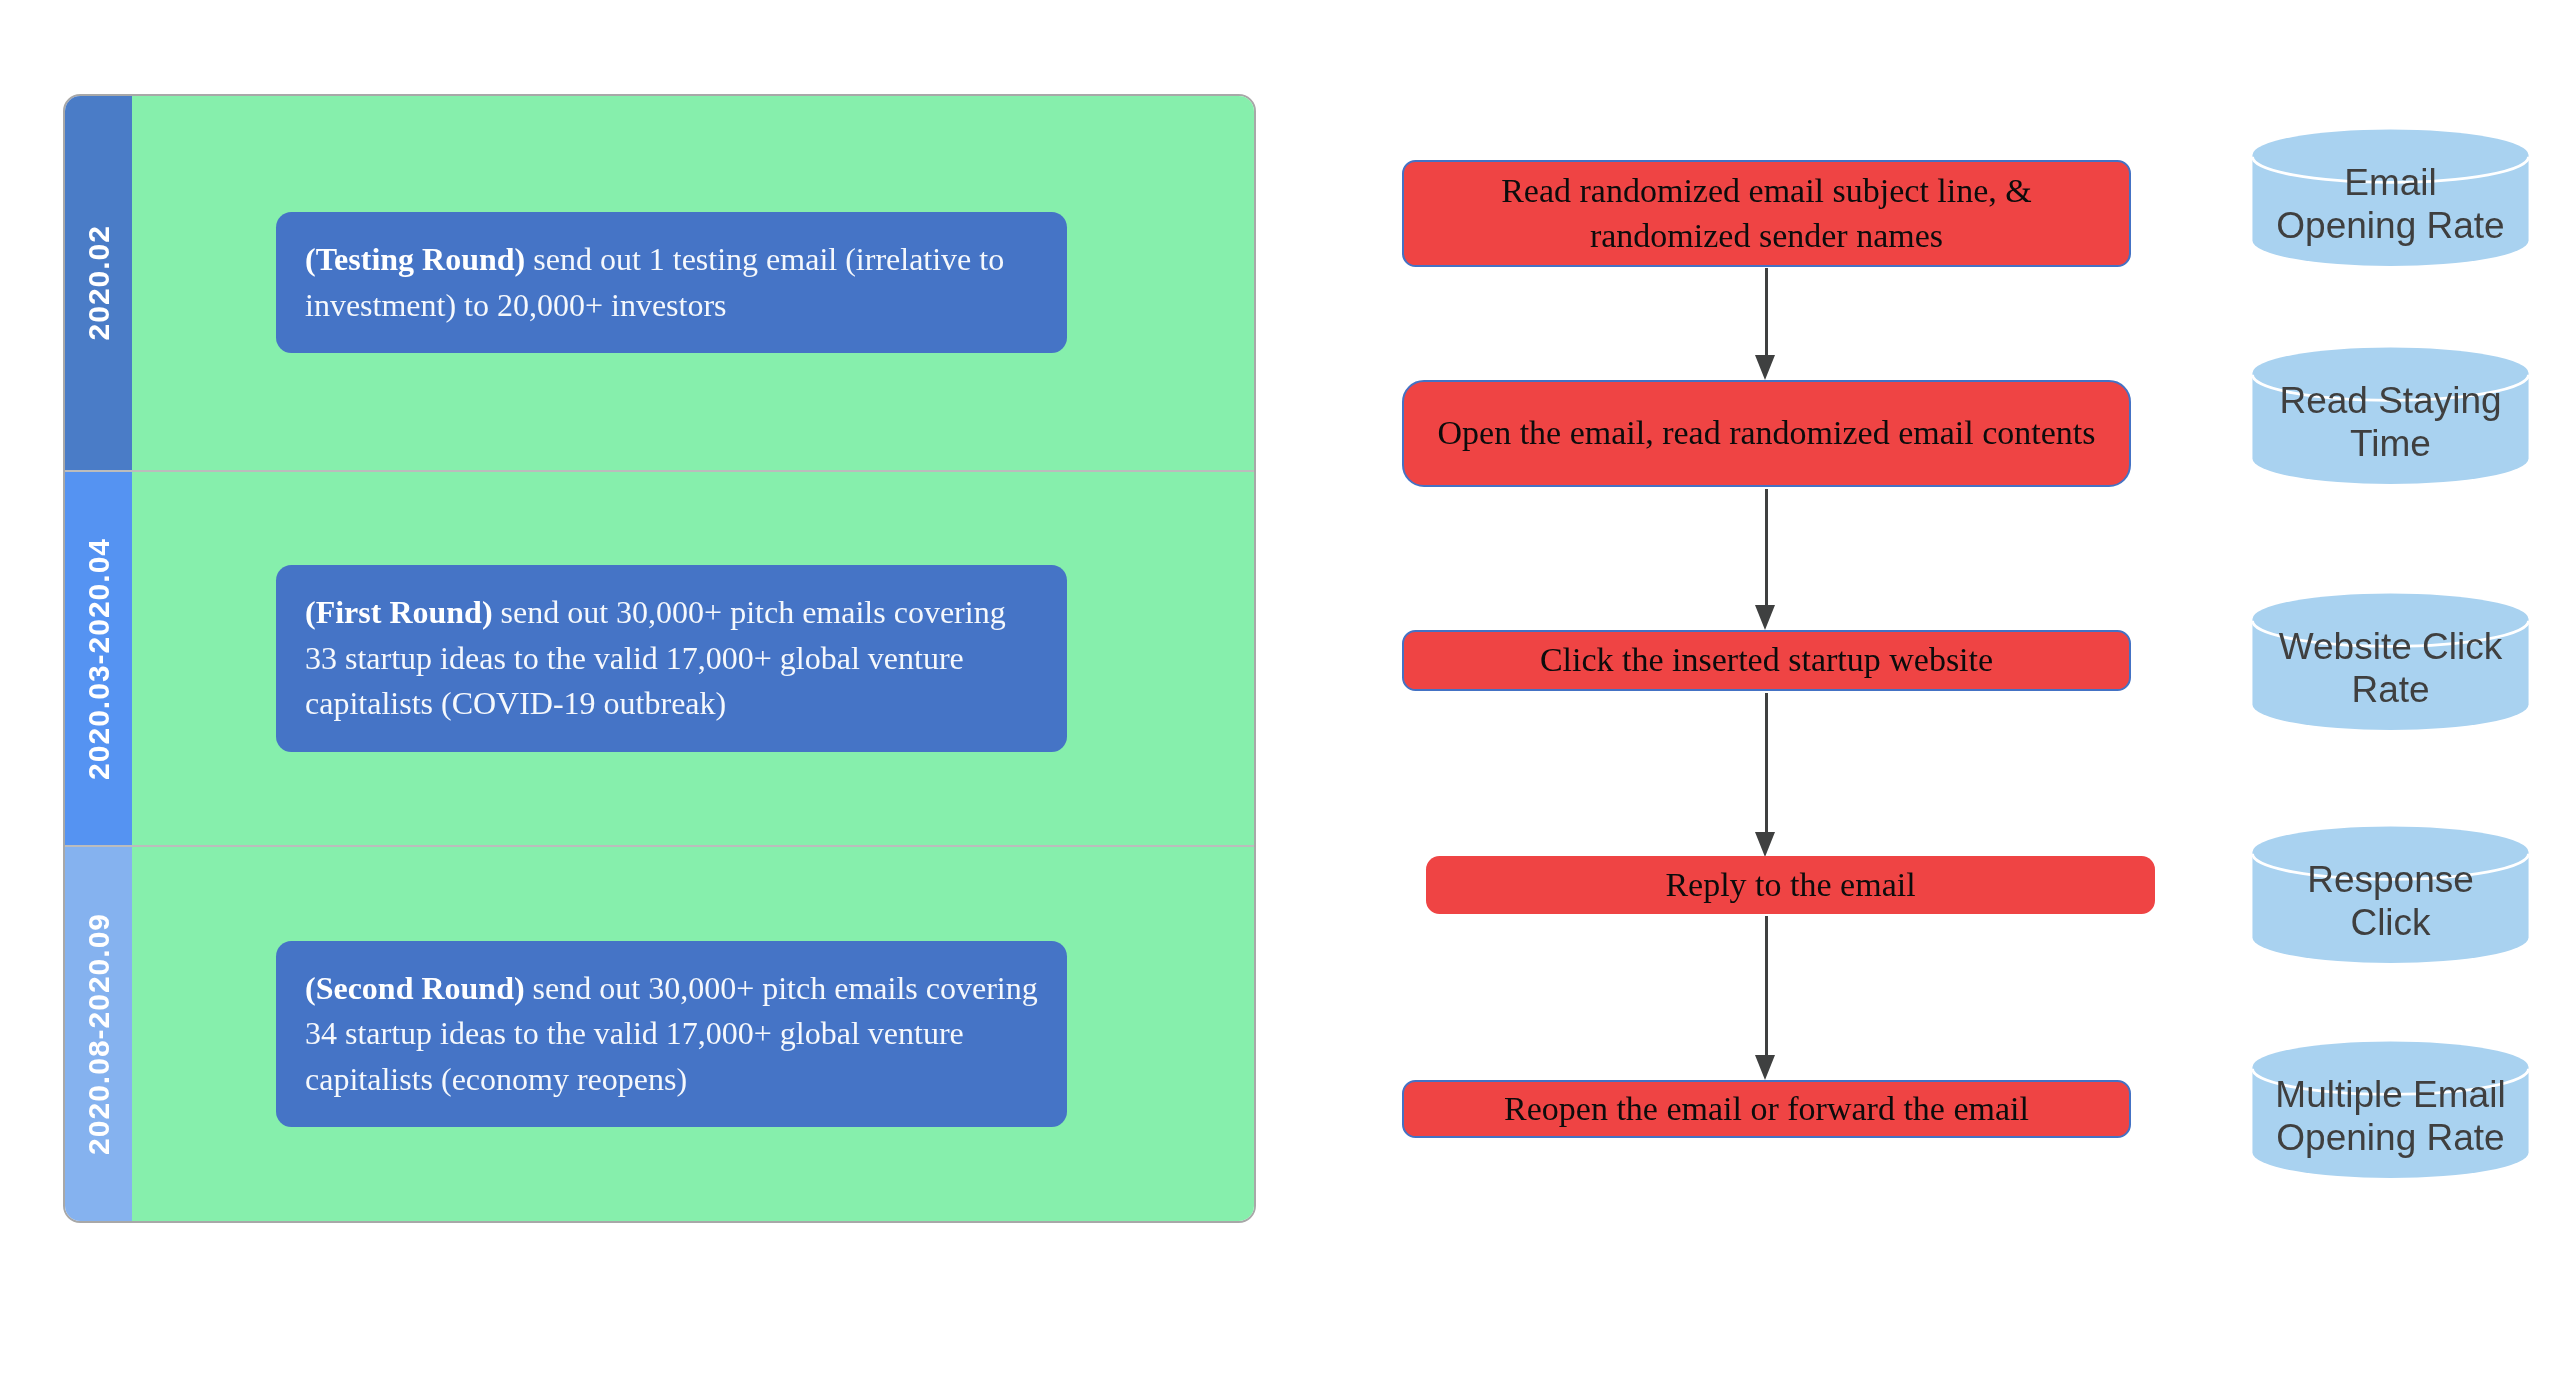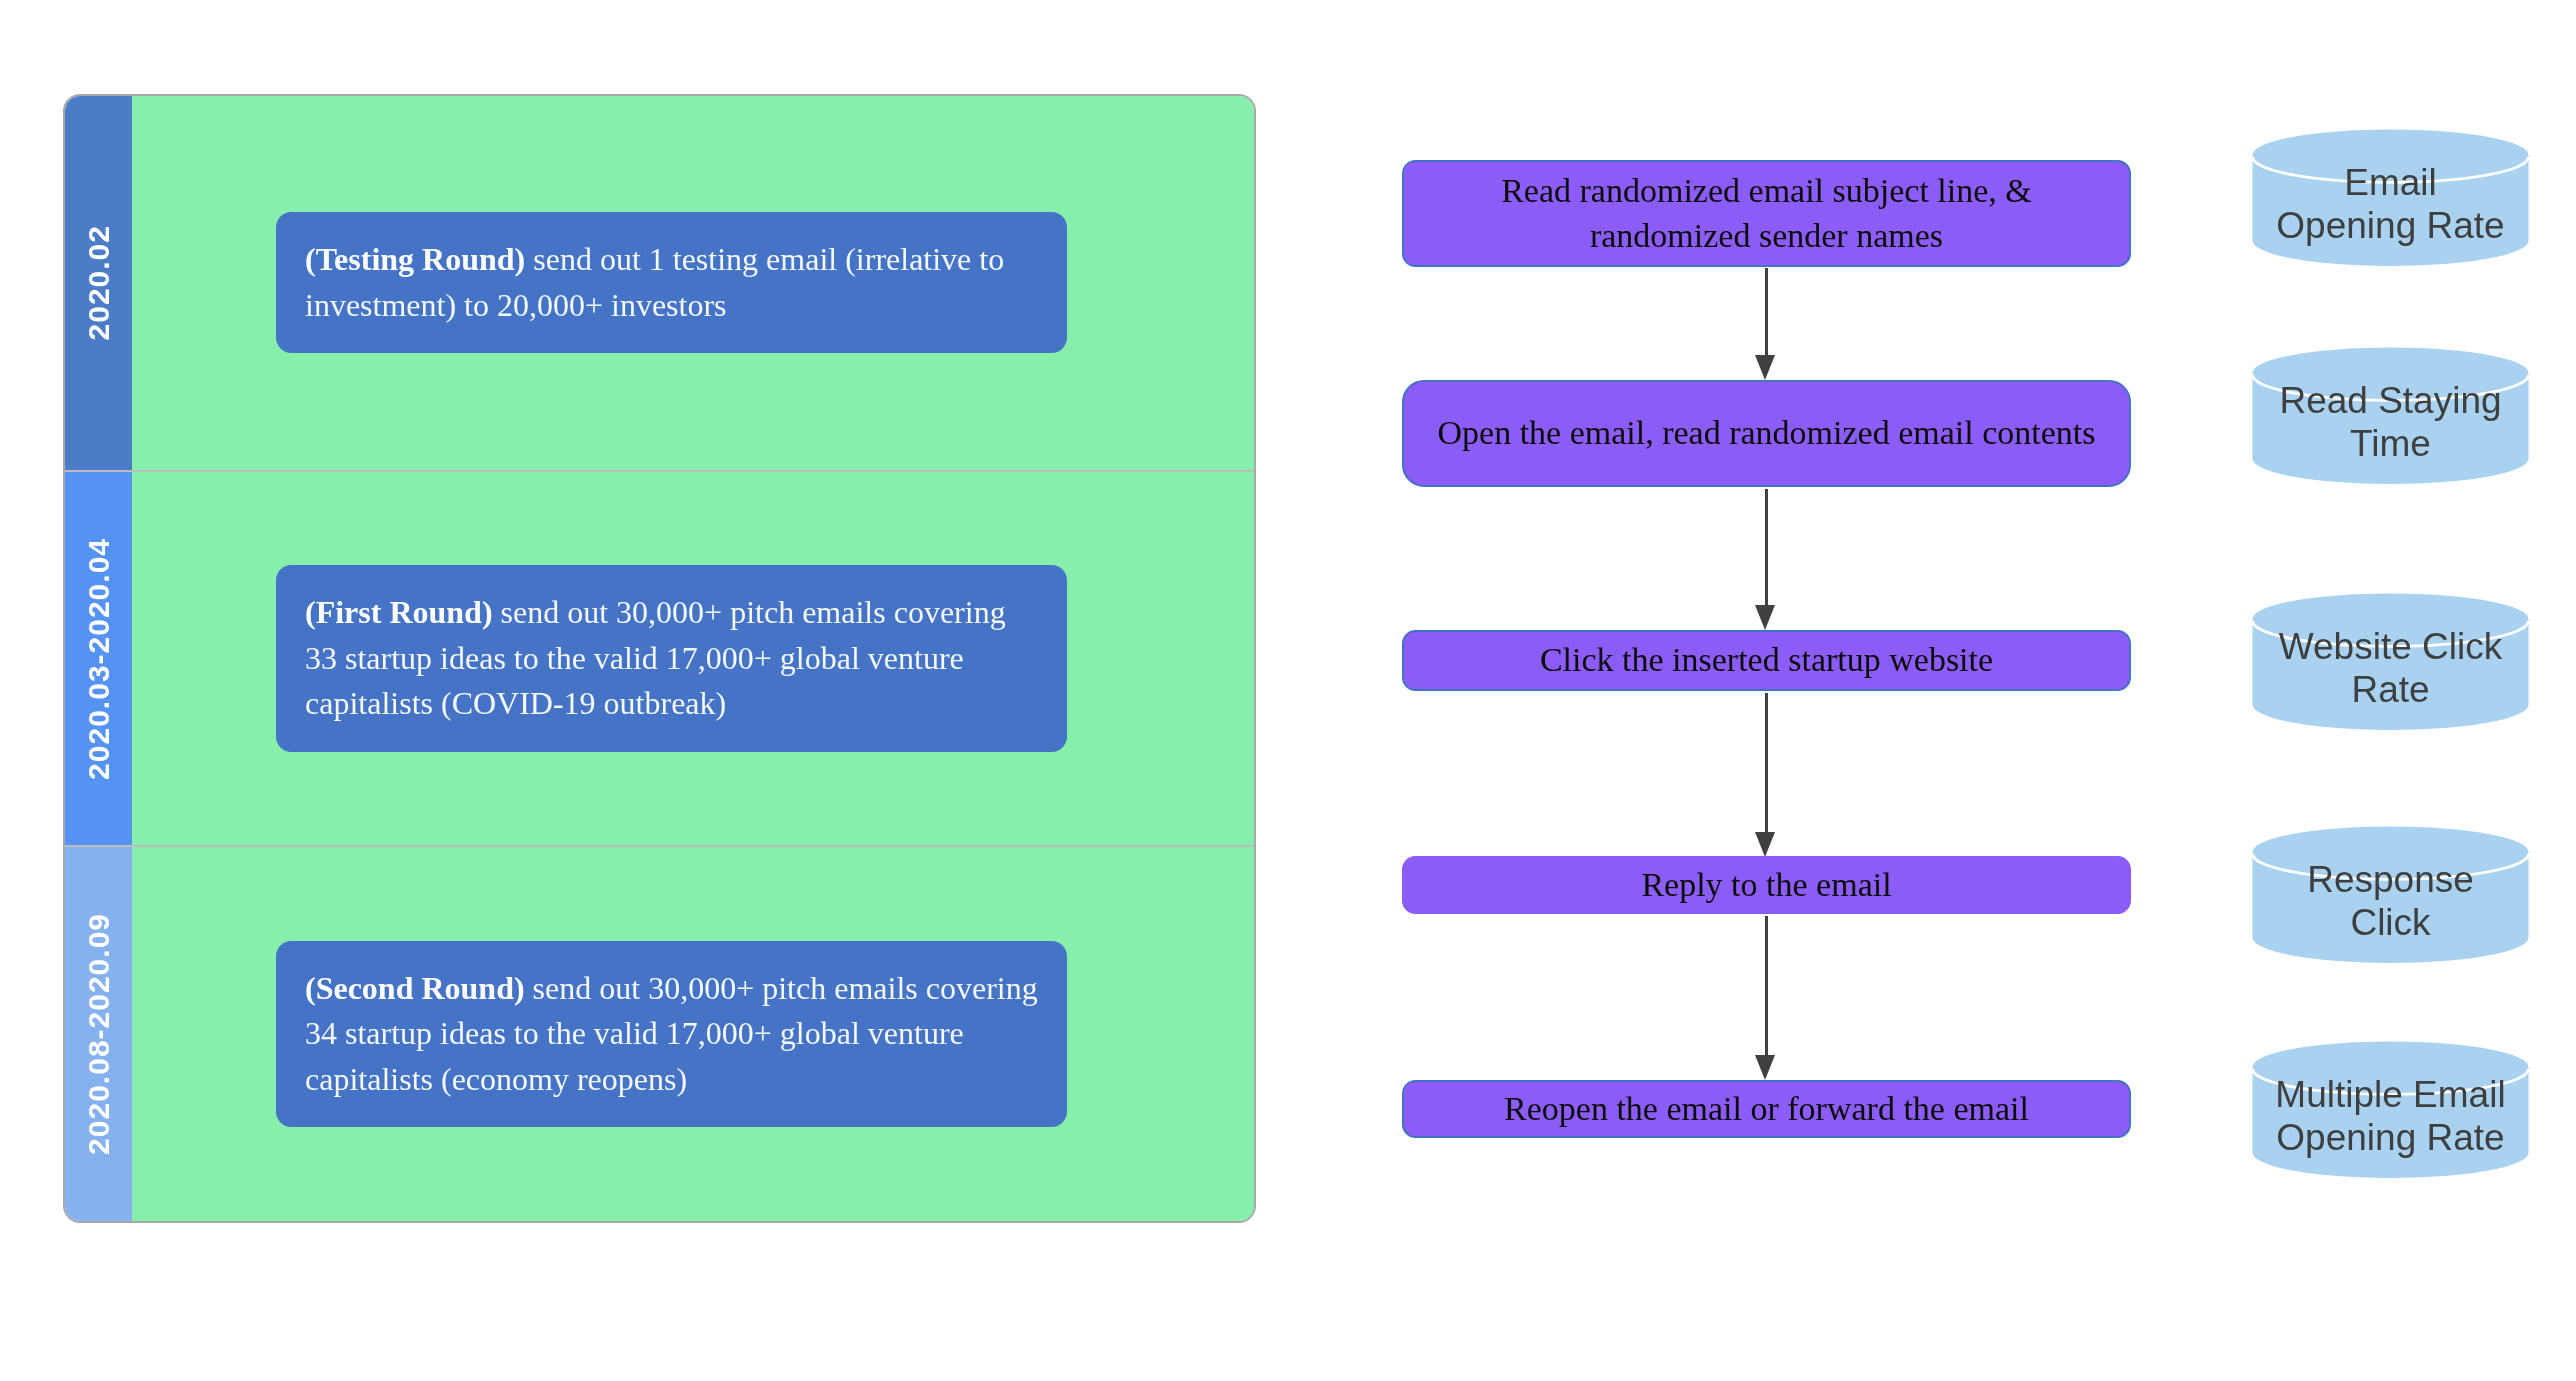--- a/index.html
+++ b/index.html
@@ -58,36 +58,36 @@
     font-size:32px;
     line-height:1.42;
     padding:25px 29px;
   }
   .round-box b { color:#ffffff; }
 
   
   .flow-step {
     position:absolute;
     left:1402px; width:729px;
-    background:#8b5cf6;
+    background:#ef4444;
     border:2.9px solid #4472c4;
     border-radius:13.5px;
     display:flex; align-items:center; justify-content:center;
     text-align:center;
     font-family:"Liberation Serif", serif;
     font-size:34px;
     line-height:1.32;
     color:#0c0c0c;
     padding:3.8px 23px;
   }
   .flow-step.no-border { border:none; }
   .step-1 { top:160px; height:107px; }
   .step-2 { top:380px; height:107px;border-radius:22px; }
   .step-3 { top:630px; height:61px;  }
-  .step-4 { top:856px; height:58px;  }
+  .step-4 { top:856px; height:58px;margin-left:24px;  }
   .step-5 { top:1080px; height:58px;text-align:right; }
 
   .flow-arrow {
     position:absolute;
     left:1765px; width:2.9px;
     background:#3f4040;
   }
   .flow-arrow::after {
     content:"";
     position:absolute;

